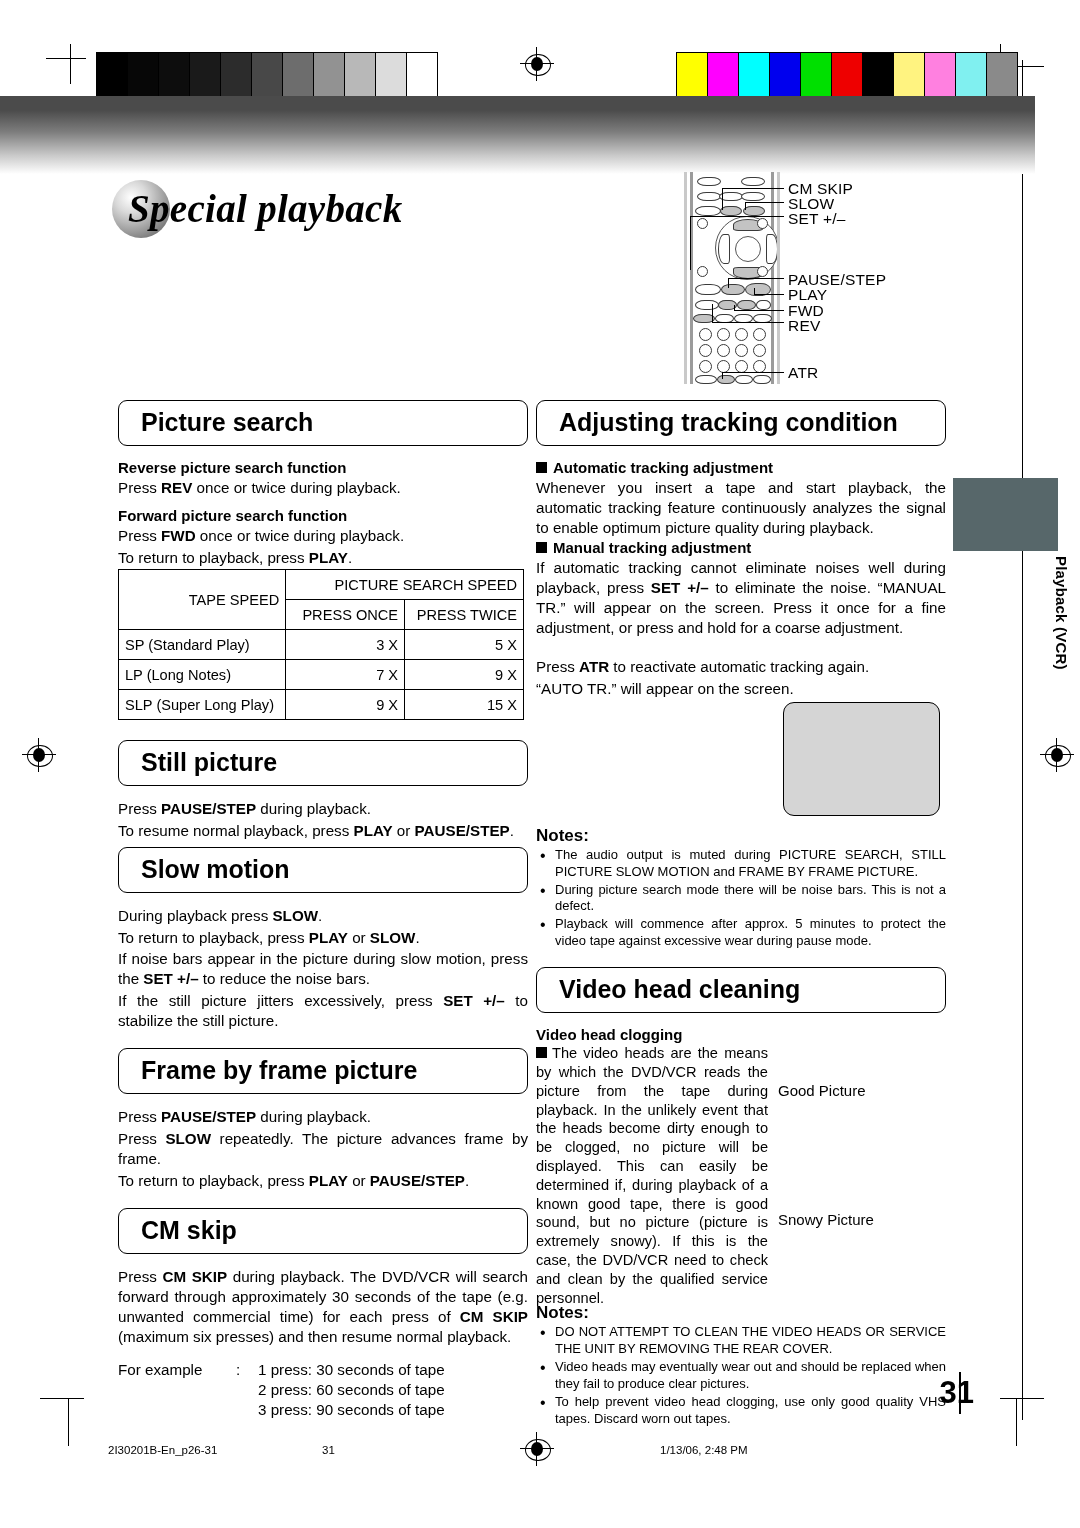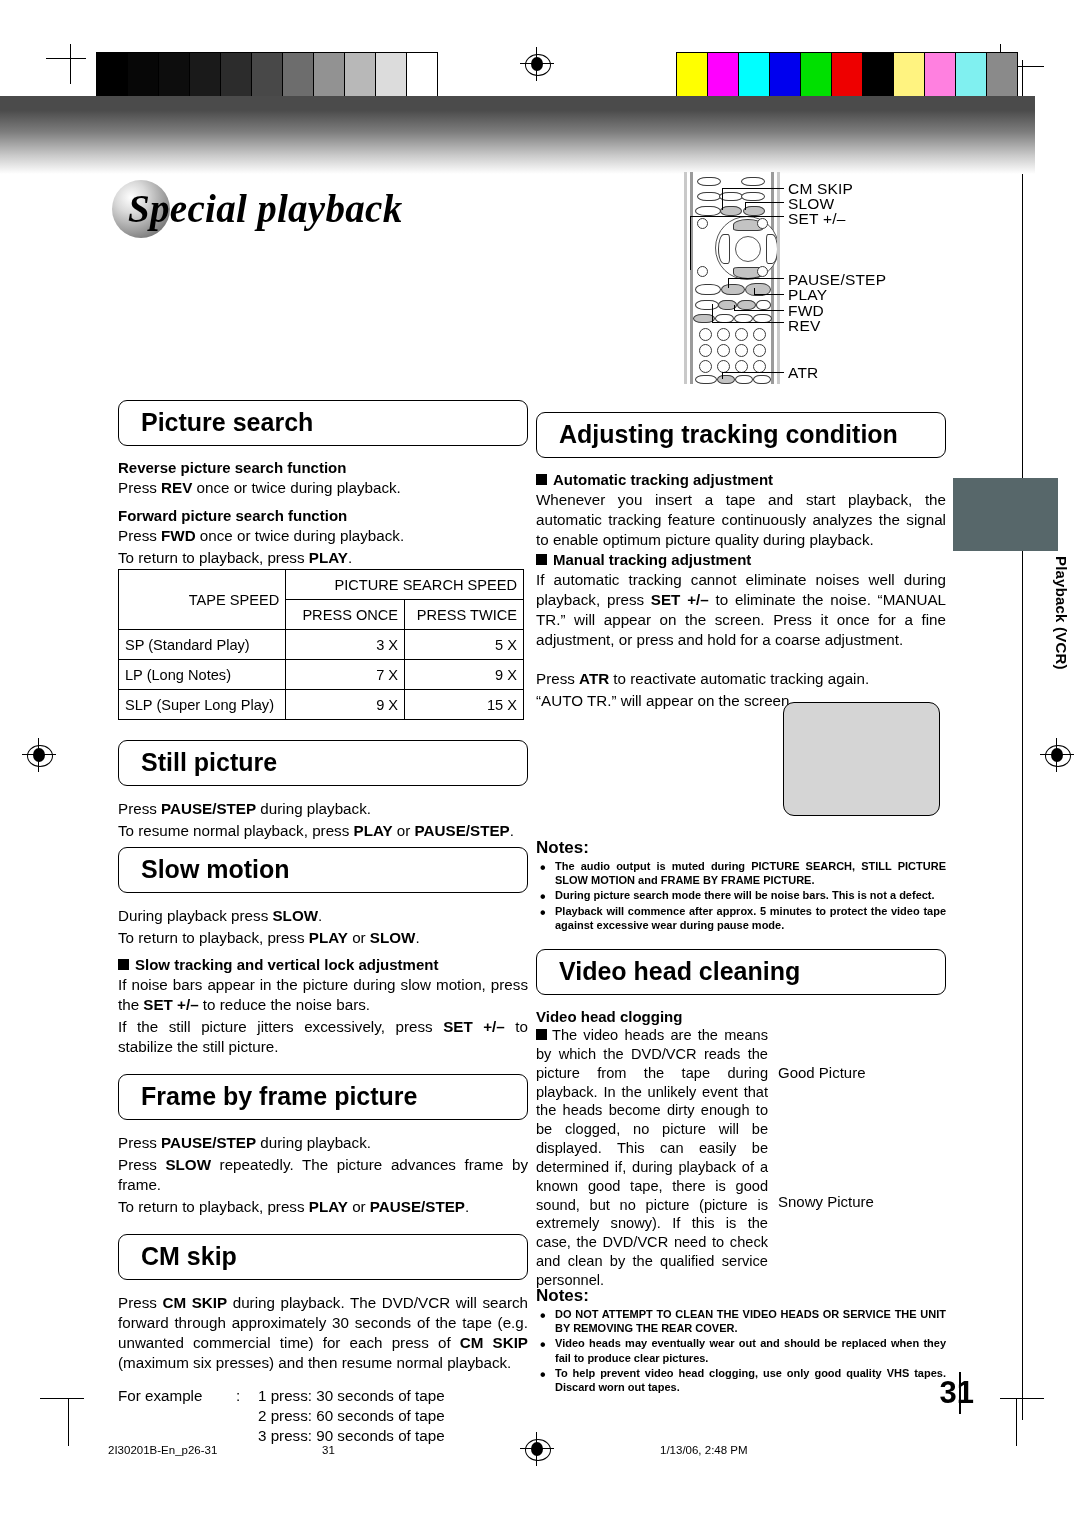--- a/index.html
+++ b/index.html
@@ -41,42 +41,42 @@
   .dpad{position:absolute;left:22px;top:44px;width:62px;height:62px;border-radius:50%;border:1.2px solid #555;background:#fff;}
   .dpad .mid{position:absolute;left:19px;top:19px;width:24px;height:24px;border-radius:50%;border:1.2px solid #555;background:#fff;}
   .dpad .ar{position:absolute;background:#c3c3c3;border:1.2px solid #3a3a3a;}
   .lead{position:absolute;background:#000;height:1.2px;}
   .leadv{position:absolute;background:#000;width:1.2px;}
   .rlabel{position:absolute;font-size:15.5px;letter-spacing:.2px;white-space:nowrap;}
 
   
   .col{position:absolute;width:410px;}
   #col-left{left:118px;top:400px;}
-  #col-right{left:536px;top:412px;}
+  #col-right{left:536px;top:400px;}
 
   .sec-head{border:1.3px solid #000;border-radius:9px;padding:9px 0 10px 22px;font-size:25px;font-weight:bold;
     line-height:1;margin-bottom:13px;}
   .sub{font-size:15px;font-weight:bold;margin:9px 0 2px;}
   .sub.sq:before{content:"";display:inline-block;width:11px;height:11px;background:#000;margin-right:6px;}
   p{font-size:15.2px;line-height:1.30;margin:0 0 2px;}
   p.just{text-align:justify;}
   b{font-weight:bold;}
 
   
   .tbl-cap{text-align:center;font-size:15.5px;font-weight:bold;margin:10px 0 5px;letter-spacing:.3px;}
   table{border-collapse:collapse;width:406px;font-size:14.6px;}
   table td{border:1.2px solid #000;padding:4px 6px;height:21px;}
   .tc{text-align:right;}
   .rt-tl{border-top-left-radius:10px;}
   .rt-tr{border-top-right-radius:10px;}
   .rt-bl{border-bottom-left-radius:10px;}
   .rt-br{border-bottom-right-radius:10px;}
 
   ul{margin:1px 0 0;padding-left:17px;list-style:none;}
-  ul li{font-size:11px;line-height:1.30;margin-bottom:1px;text-align:justify;position:relative;padding-left:2px;font-weight:bold;}
+  ul li{font-size:13px;line-height:1.30;margin-bottom:1px;text-align:justify;position:relative;padding-left:2px;}
   ul li:before{content:"\2022";position:absolute;left:-13px;top:-1px;font-size:16px;}
   .notes-t{font-size:17px;font-weight:bold;margin-top:7px;}
 
   .example-rows{margin-top:14px;font-size:15.2px;line-height:1.32;}
   .example-rows .row{display:flex;}
   .example-rows .lbl{width:118px;}
   .example-rows .col-sep{width:22px;}
 
   
   .vhc-wrap{display:flex;gap:10px;}
@@ -304,21 +304,20 @@
   </tbody>
     </table>
 
   <div class="sec-head" style="margin-top:20px;">Still picture</div>
   <p>Press <b>PAUSE/STEP</b> during playback.</p>
   <p>To resume normal playback, press <b>PLAY</b> or <b>PAUSE/STEP</b>.</p>
 
   <div class="sec-head" style="margin-top:6px;">Slow motion</div>
   <p>During playback press <b>SLOW</b>.</p>
   <p>To return to playback, press <b>PLAY</b> or <b>SLOW</b>.</p>
-  <div class="sub sq">Slow tracking and vertical lock adjustment</div>
   <p class="just">If noise bars appear in the picture during slow motion, press the <b>SET +/–</b> to reduce the noise bars.</p>
   <p class="just">If the still picture jitters excessively, press <b>SET +/–</b> to stabilize the still picture.</p>
 
   <div class="sec-head" style="margin-top:18px;">Frame by frame picture</div>
   <p>Press <b>PAUSE/STEP</b> during playback.</p>
   <p class="just">Press <b>SLOW</b> repeatedly. The picture advances frame by frame.</p>
   <p>To return to playback, press <b>PLAY</b> or <b>PAUSE/STEP</b>.</p>
 
   <div class="sec-head" style="margin-top:18px;">CM skip</div>
   <p class="just">Press <b>CM SKIP</b> during playback. The DVD/VCR will search forward through approximately 30 seconds of the tape (e.g. unwanted commercial time) for each press of <b>CM SKIP</b> (maximum six presses) and then resume normal playback.</p>

